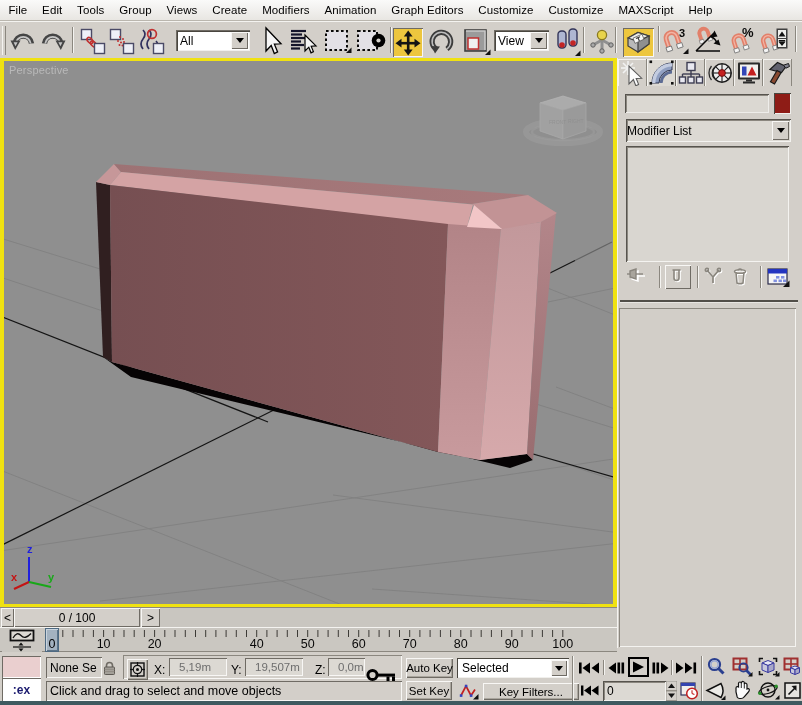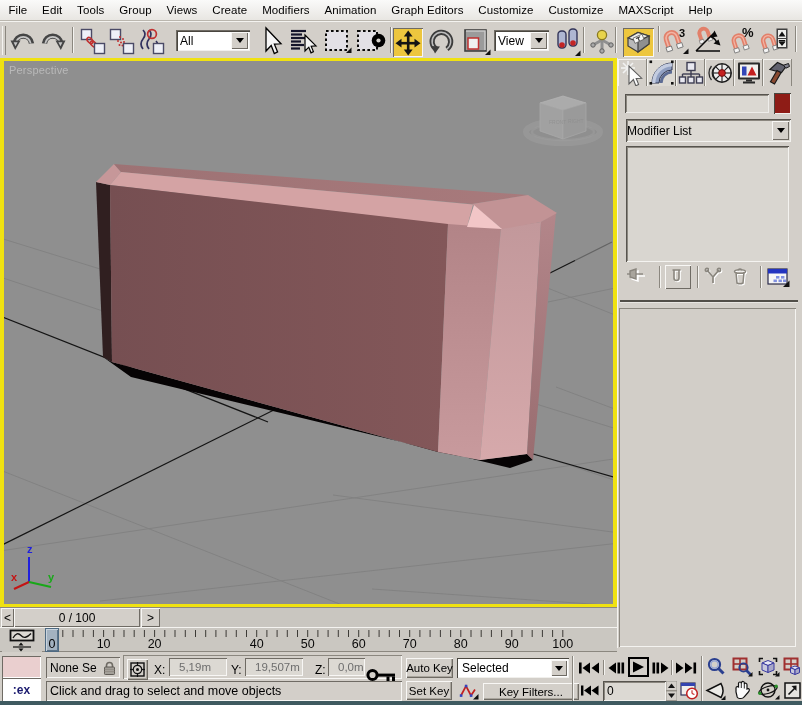--- a/index.html
+++ b/index.html
@@ -634,21 +634,21 @@
     <line x1="4" y1="18" x2="22" y2="18" stroke="#111" stroke-width="1.2"></line>
     <polygon points="9.5,19.5 14.5,19.5 12,22.5" fill="#111"></polygon>
   </svg>
 </div>
 
 <div class="abs statusbar">
   <div class="listener-pink"></div>
   <div class="listener-white">
       <span>:ex</span>
     </div>
-  <div class="sb-field" style="left:46px;top:5px;width:74px;height:21px">
+  <div class="sb-field" style="left:46px;top:5px;width:56px;height:21px">
       <span>None Se</span>
     </div>
   <div class="abs" style="left:102px;top:9px">
     <svg width="15" height="14">
       <path d="M4.5 6 V4.5 A 3 3 0 0 1 10.5 4.5 V6" fill="none" stroke="#6f6b64" stroke-width="1.6"></path>
       <rect x="2.5" y="6" width="10" height="7.5" rx="0.8" fill="#a5a19a" stroke="#5f5b55" stroke-width="1"></rect>
       <line x1="2.5" y1="8.4" x2="12.5" y2="8.4" stroke="#8b877f" stroke-width="0.8"></line>
       <line x1="2.5" y1="10.6" x2="12.5" y2="10.6" stroke="#8b877f" stroke-width="0.8"></line>
     </svg>
   </div>

